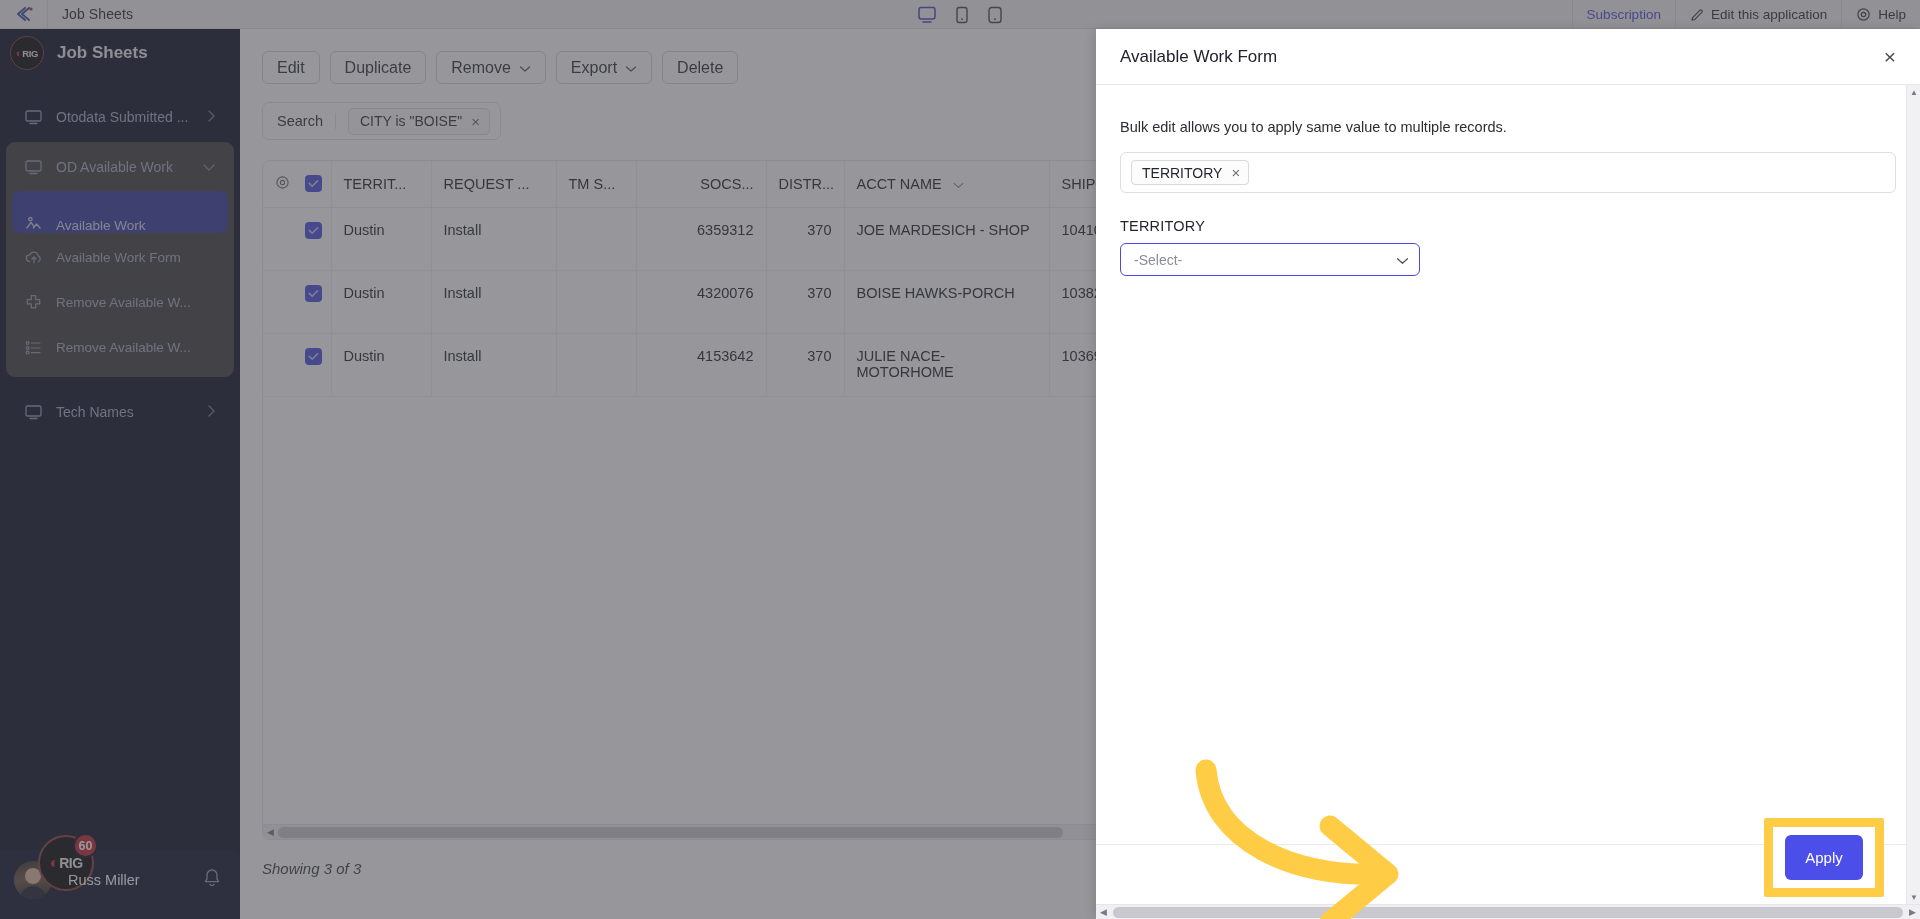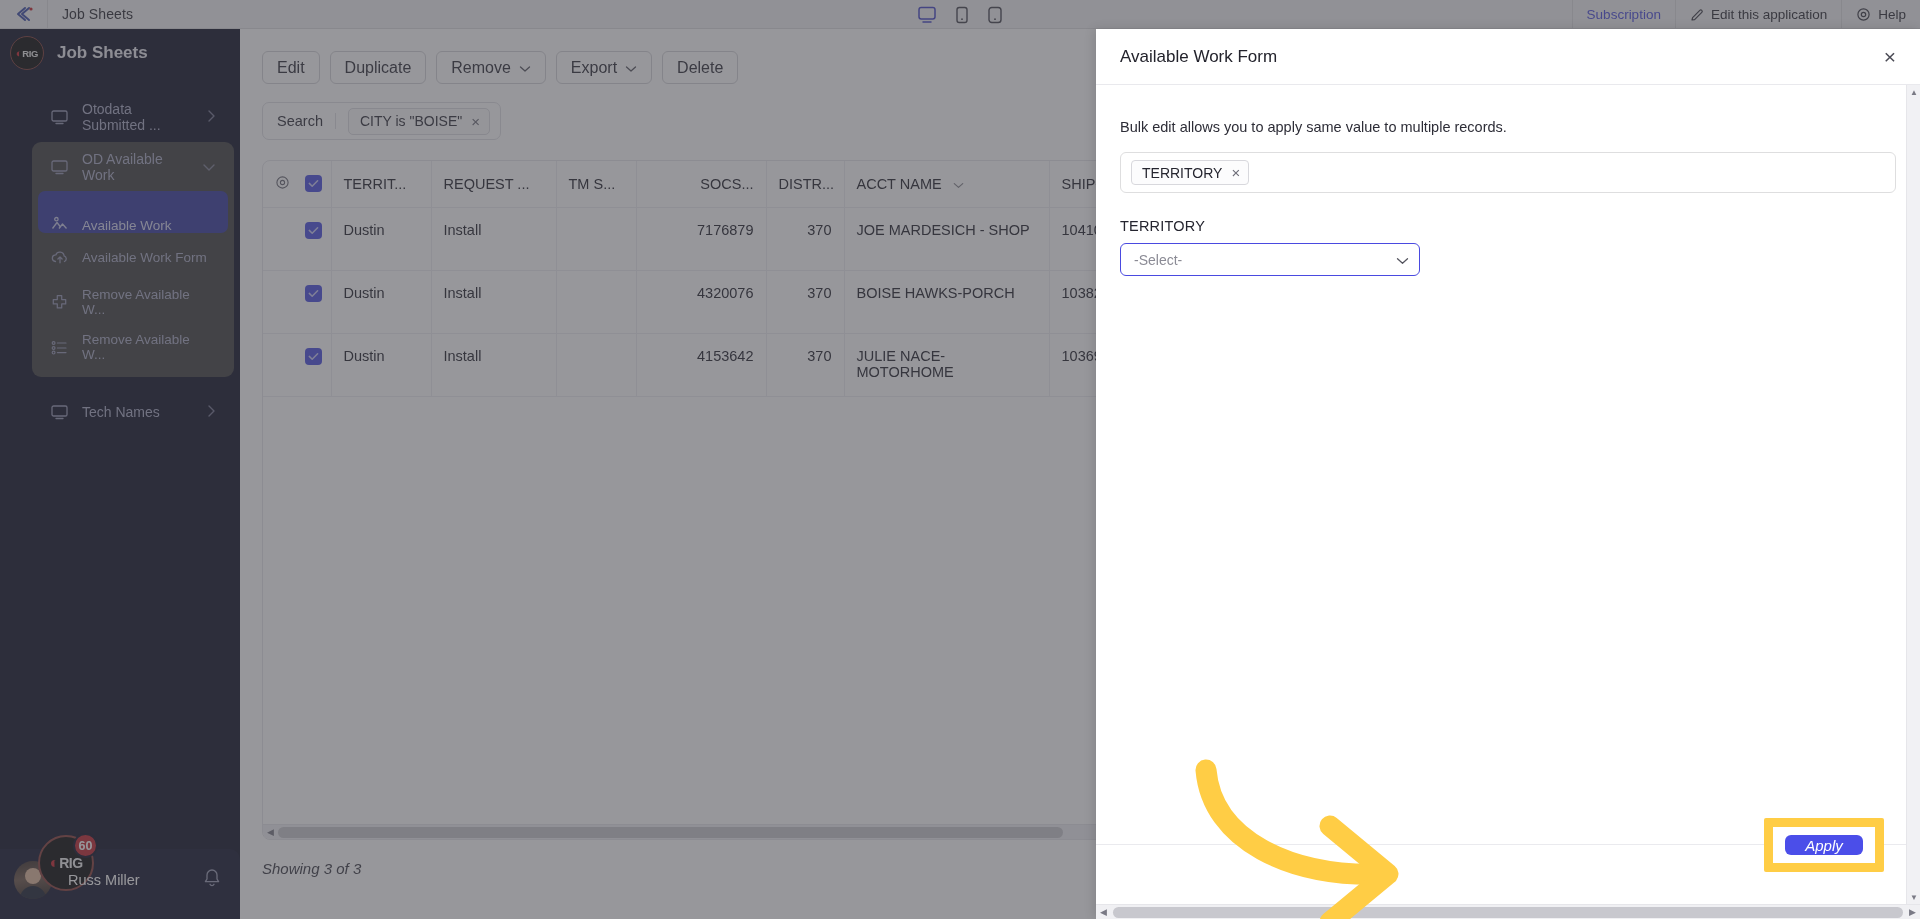--- a/index.html
+++ b/index.html
@@ -63,21 +63,21 @@
     display: flex; align-items: center; justify-content: center;
     flex: 0 0 auto; overflow: hidden;
   }
   .sb-logo-txt {
     font-size: 9.5px; font-weight: bold; color: #e9e9e9;
     letter-spacing: -.3px; display:flex; align-items:center;
   }
   .sb-logo-txt .c { color:#c8232c; font-size:11px; }
   .sb-title { font-size: 17px; font-weight: bold; color: #e8e8ee; }
 
-  .sb-nav { flex: 1 1 auto; padding-top: 16px; overflow: hidden; padding-left: 26px; }
+  .sb-nav { flex: 1 1 auto; padding-top: 16px; overflow: hidden; }
   .sb-item {
     height: 42px; margin: 3px 12px; border-radius: 7px;
     display: flex; align-items: center; gap: 13px;
     padding: 0 12px; font-size: 14px; color: #a9abc4; cursor: pointer;
   }
   .sb-item .caret { margin-left: auto; opacity: .75; }
   .sb-group { background: #404040; border-radius: 9px; margin: 4px 6px; padding: 1px 0 6px 0; }
   .sb-group .sb-item { margin: 3px 6px; }
   .sb-sub { font-size: 13.5px; }
   .sb-item.active { background: #353a9e; color: #d6d8ee; align-items: flex-end; }
@@ -234,23 +234,23 @@
     flex: 0 0 auto; height: 75px; border-top: 1px solid #eaeaee;
     display: flex; align-items: center; justify-content: flex-end;
     padding: 0 40px 0 0; position: relative;
   }
   .apply-highlight {
     position: absolute; right: 36px; top: -27px;
     padding: 9px; background: #ffcd45; border-radius: 2px;
   }
   .apply-inner { background: #fff; padding: 8px 12px; }
   .apply-btn {
-    height: 20px; min-width: 78px; padding: 0 17px; border: none; border-radius: 6px;
+    height: 45px; min-width: 78px; padding: 0 17px; border: none; border-radius: 6px;
     background: #4b4ee9; color: #fff; font-size: 15px;
-    font-family: "Liberation Sans", sans-serif; cursor: pointer; font-style: italic;
+    font-family: "Liberation Sans", sans-serif; cursor: pointer;
   }
   .panel-vscroll {
     position: absolute; right: 0; top: 56px; bottom: 15px; width: 14px;
     background: #f1f1f4; border-left: 1px solid #e6e6ea;
   }
   .pv-arrow { width:14px; height:14px; display:flex; align-items:center; justify-content:center; color:#7a7a85; font-size:8px;}
   .pv-arrow.bot { position:absolute; bottom:0; }
   .panel-hscroll {
     position: absolute; left: 0; right: 0; bottom: 0; height: 15px;
     background: #f0f0f3; display:flex; align-items:center; border-top:1px solid #e6e6ea;
@@ -534,21 +534,21 @@
             <td class="c-chk">
               <span class="chk">
                 <svg width="11" height="9" viewBox="0 0 11 9">
                     <path d="M1.3 4.4 L4.2 7.2 L9.6 1.7" fill="none" stroke="#c9cbf5" stroke-width="1.5" stroke-linecap="round" stroke-linejoin="round"></path>
                   </svg>
               </span>
             </td>
             <td>Dustin</td>
             <td>Install</td>
             <td></td>
-            <td class="num">7176879</td>
+            <td class="num">6359312</td>
             <td class="num">370</td>
             <td>JOE MARDESICH - SHOP</td>
             <td>1041024799</td>
             <td></td>
           </tr>
           <tr>
             <td class="c-eye"></td>
             <td class="c-chk">
               <span class="chk">
                 <svg width="11" height="9" viewBox="0 0 11 9">

